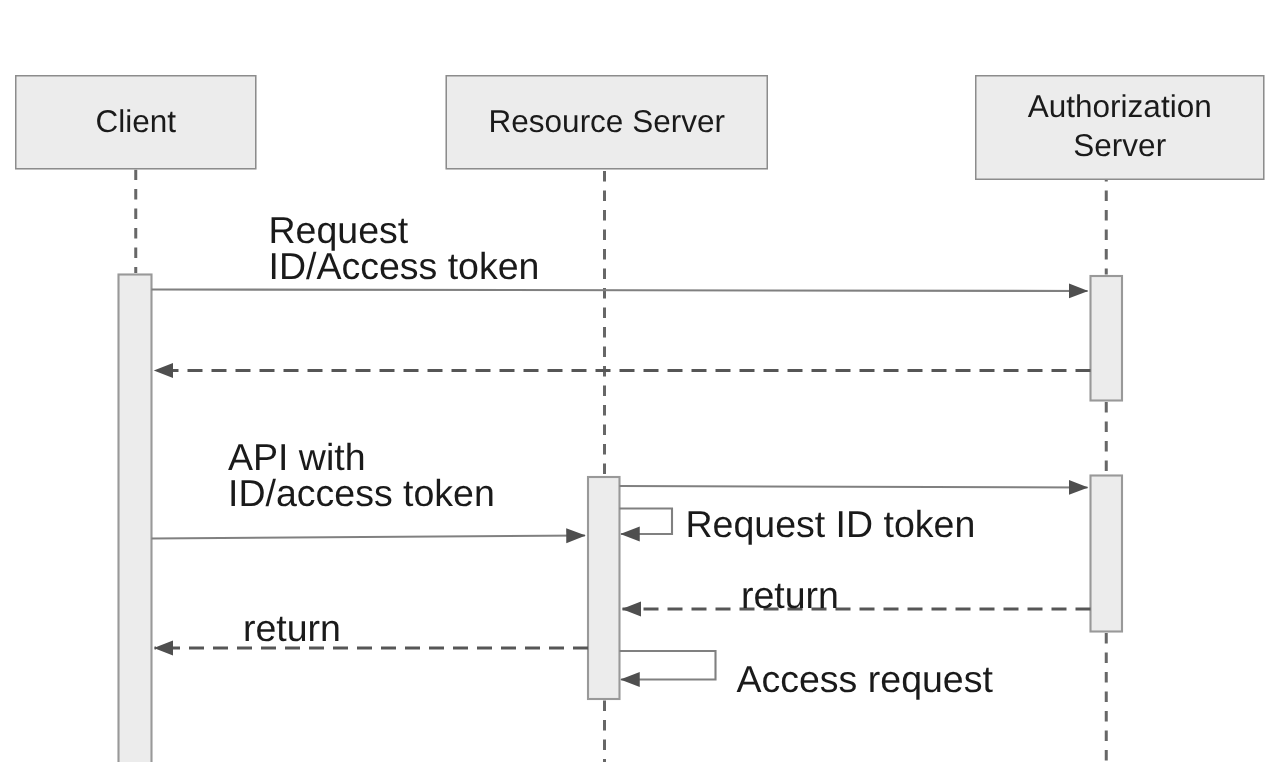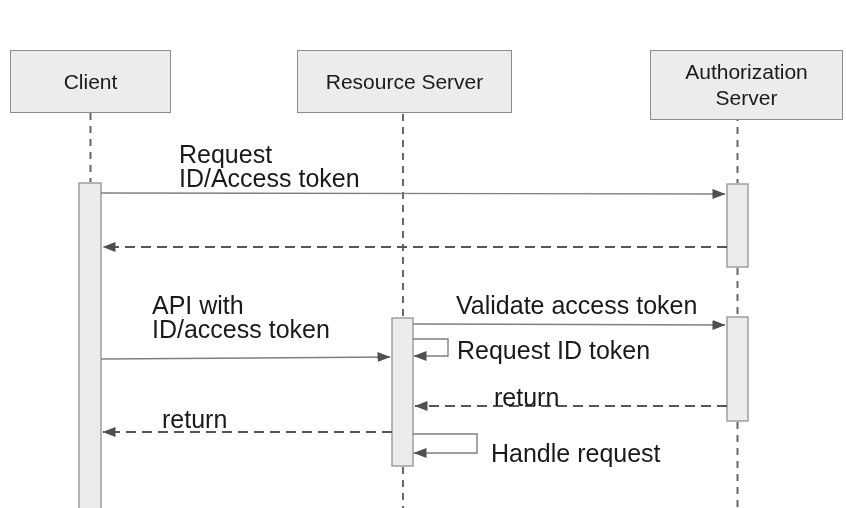--- a/index.html
+++ b/index.html
@@ -98,23 +98,22 @@
 
   <div class="pbox" style="left:650px; top:10px; width:193px; height:70px;">
     <span class="pbox-label">Authorization Server</span>
   </div>
 
   <div class="mlabel" style="left:179px; top:102px; width:186px;">Request ID/Access token</div>
 
 
   <div class="mlabel" style="left:152px; top:253px; width:186px;">API with ID/access token</div>
 
-  <div class="mlabel nowrap" style="left:456px; top:253px;">Validate access token</div>
 
   <div class="mlabel nowrap" style="left:457px; top:298px;">Request ID token</div>
 
   <div class="mlabel nowrap" style="left:494px; top:345px;">return</div>
 
   <div class="mlabel nowrap" style="left:162px; top:367px;">return</div>
 
-  <div class="mlabel nowrap" style="left:491px; top:401px;">Handle request</div>
+  <div class="mlabel nowrap" style="left:491px; top:401px;">Access request</div>
 
 </div>
 
 </body></html>

